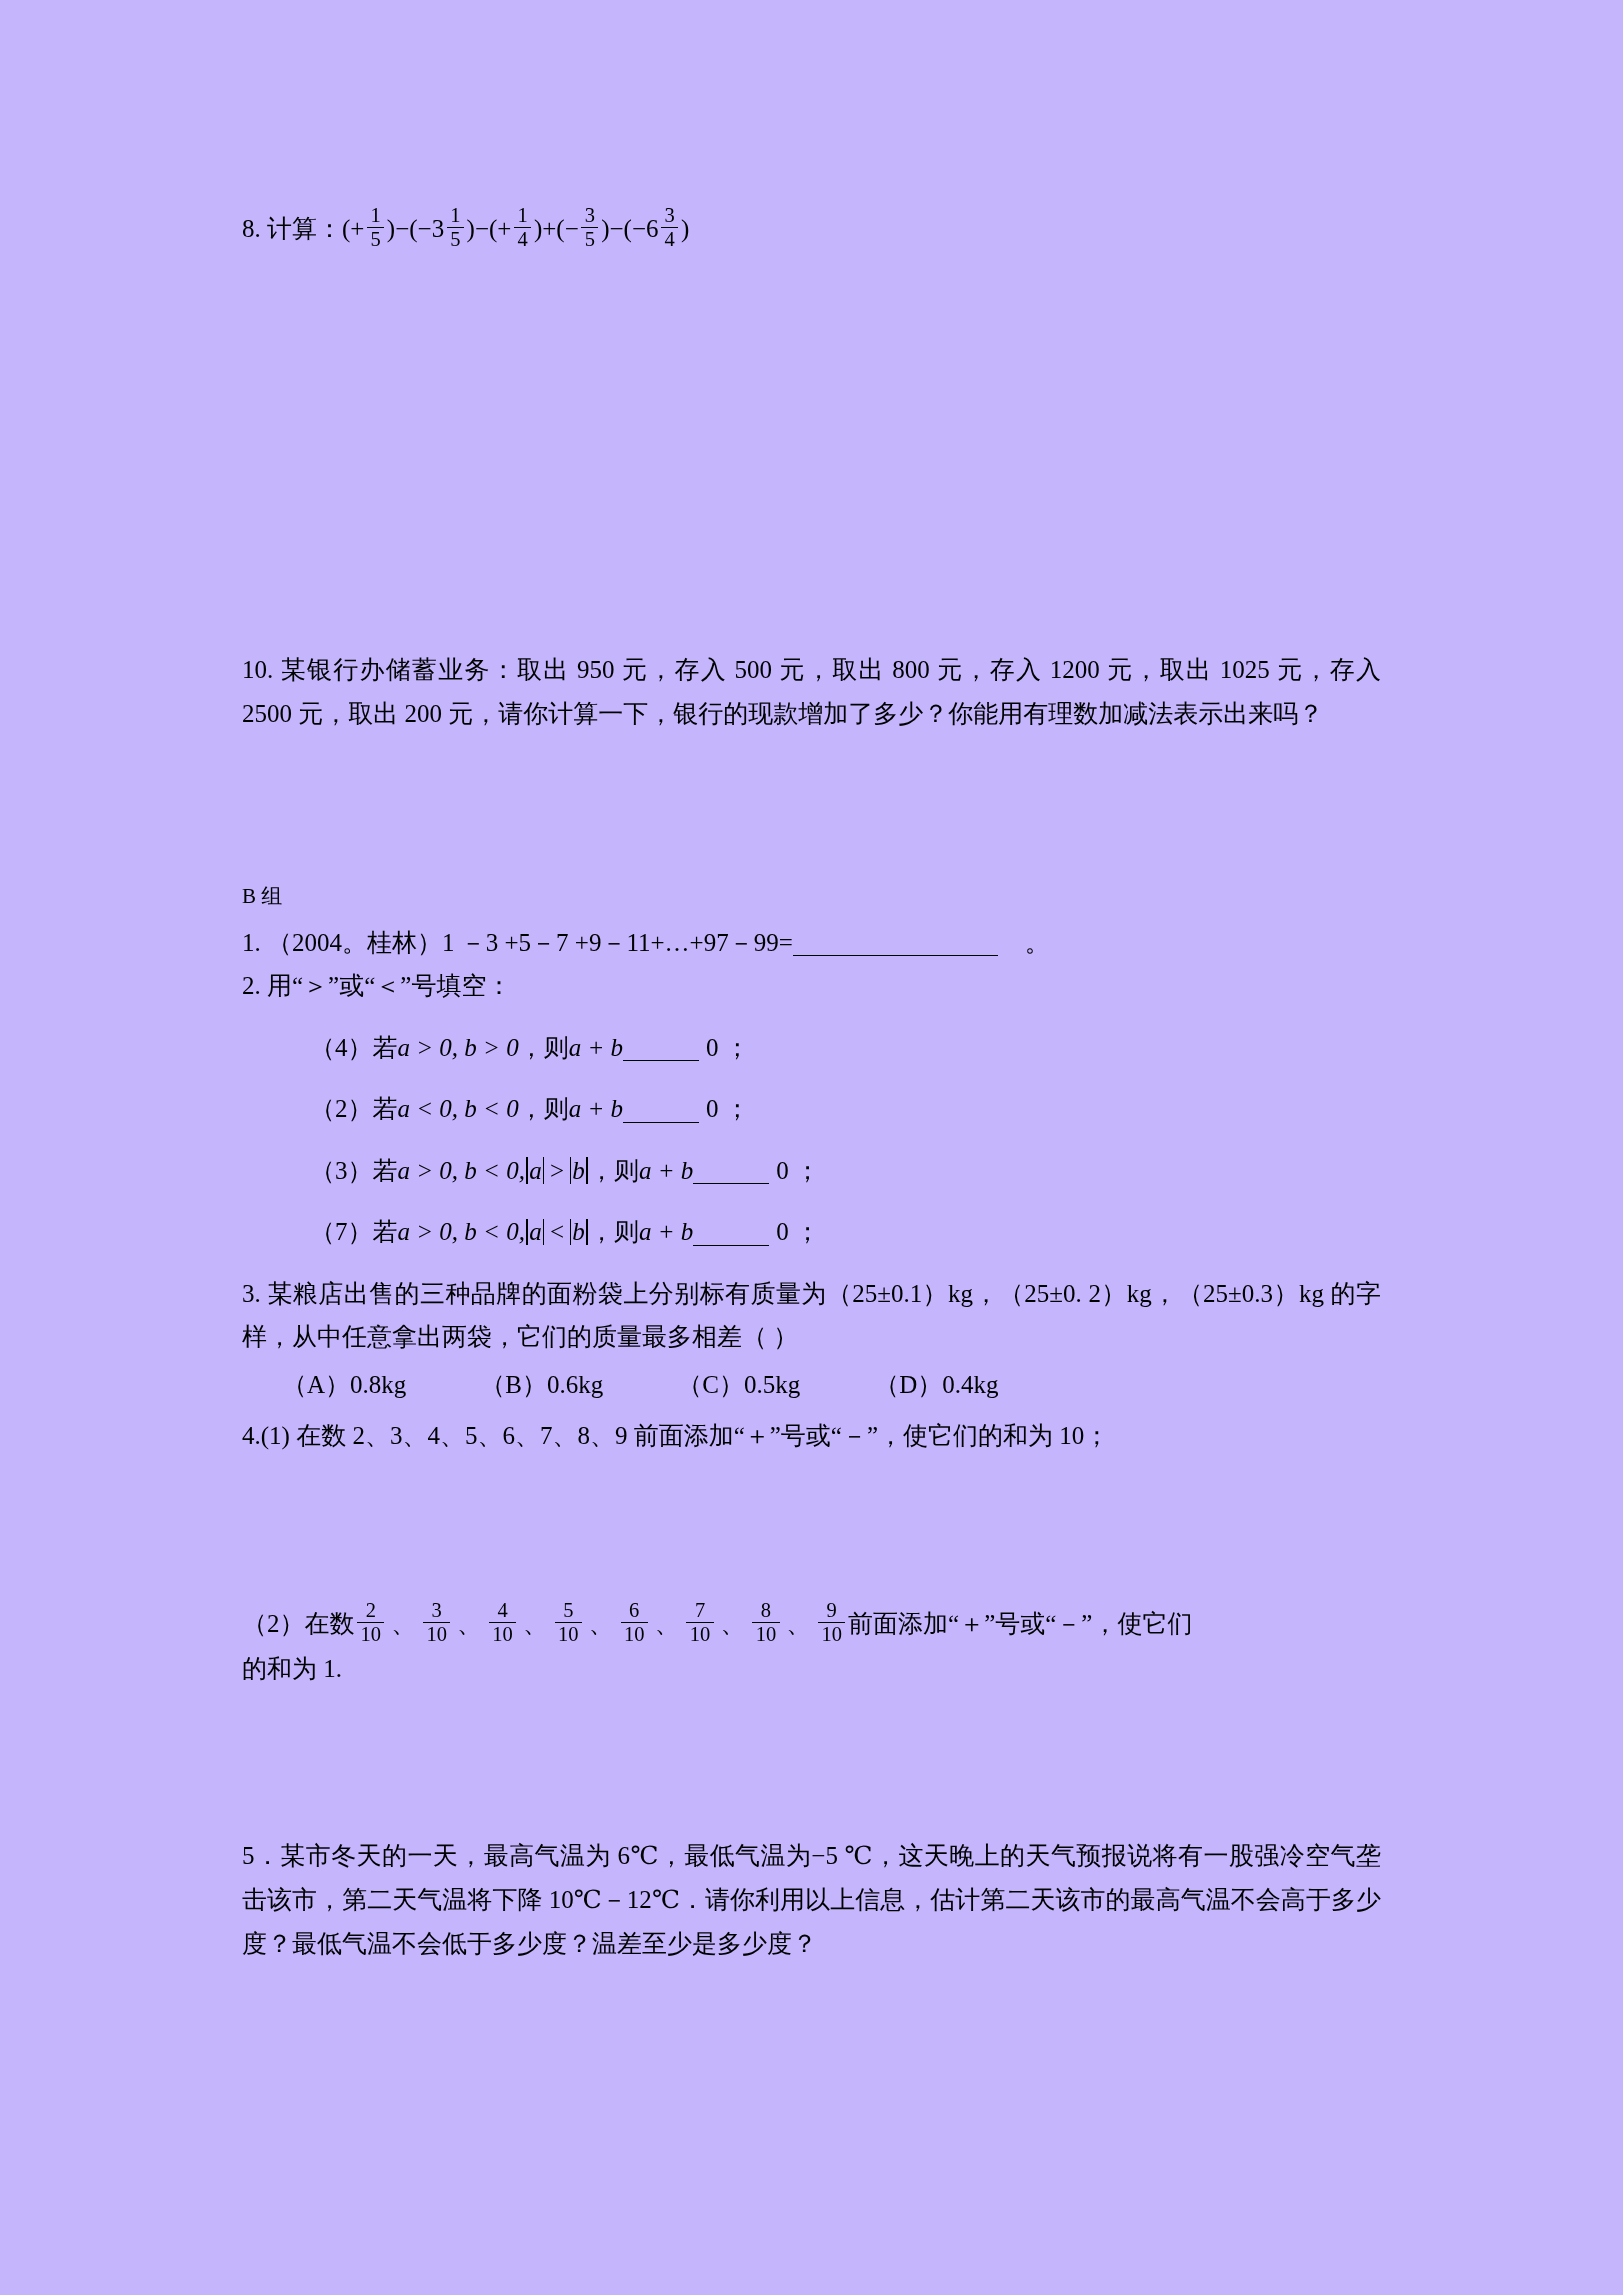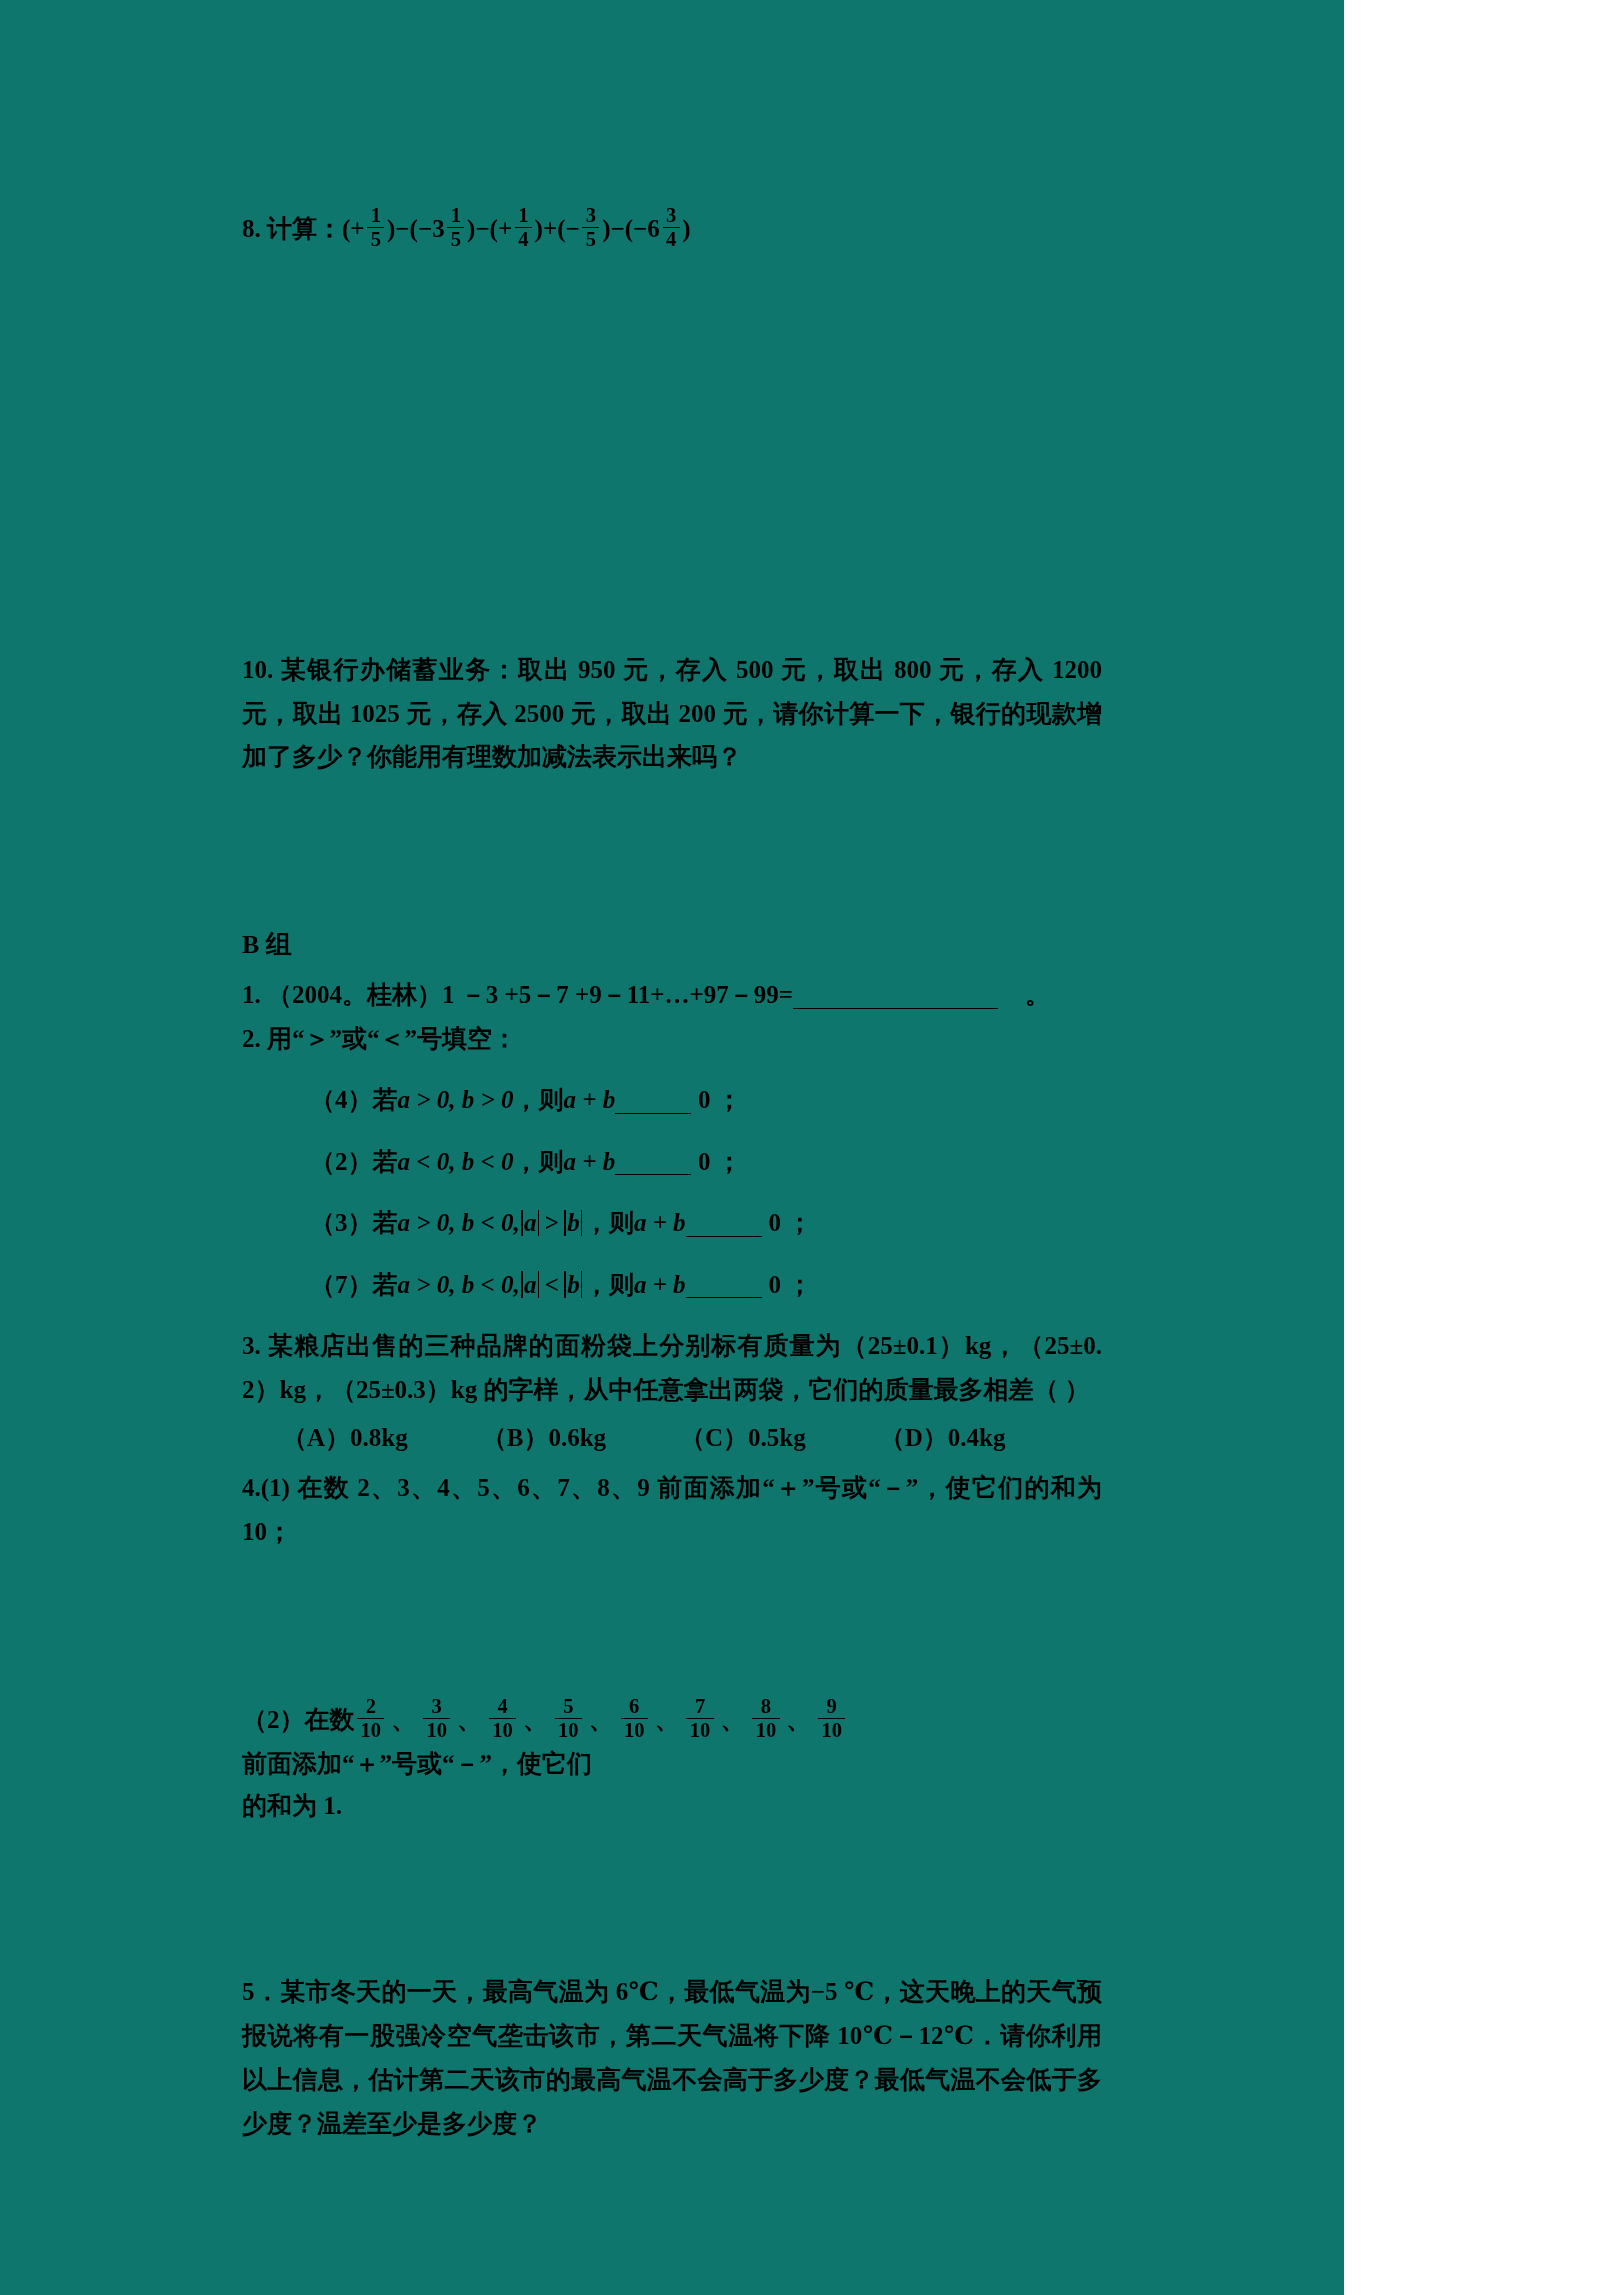--- a/index.html
+++ b/index.html
@@ -5,27 +5,26 @@
   html, body {
     margin: 0;
     padding: 0;
     background: #ffffff;
   }
   body {
     font-family: "Liberation Serif", "DejaVu Serif", serif;
     color: #000000;
   }
   .page {
-    width: 1344px;
+    width: 1623px;
     height: 2295px;
     position: relative;
-    background: #0f766e;
+    background: #c4b5fd;
     box-sizing: border-box;
     padding: 205px 242px 82px 242px;
-    font-weight: bold;
   }
   .doc {
     font-size: 25px;
     line-height: 1.75;
   }
   .q {
     margin: 0 0 0 0;
   }
   .gap-lg { height: 198px; }
   .gap-md { height: 143px; }
@@ -66,21 +65,21 @@
     height: 1.05em;
     vertical-align: bottom;
   }
   .bl-short { width: 76px; }
   .bl-long { width: 205px; }
   .indent1 { padding-left: 68px; }
   .sub-q {
     margin: 17.7px 0;
   }
   .grp-title {
-    font-size: 26px;
+    font-size: 21px;
     margin-bottom: 5.5px;
   }
   .para {
     text-align: justify;
   }
   .abs {
     display: inline-flex;
     align-items: center;
   }
   .bar {

